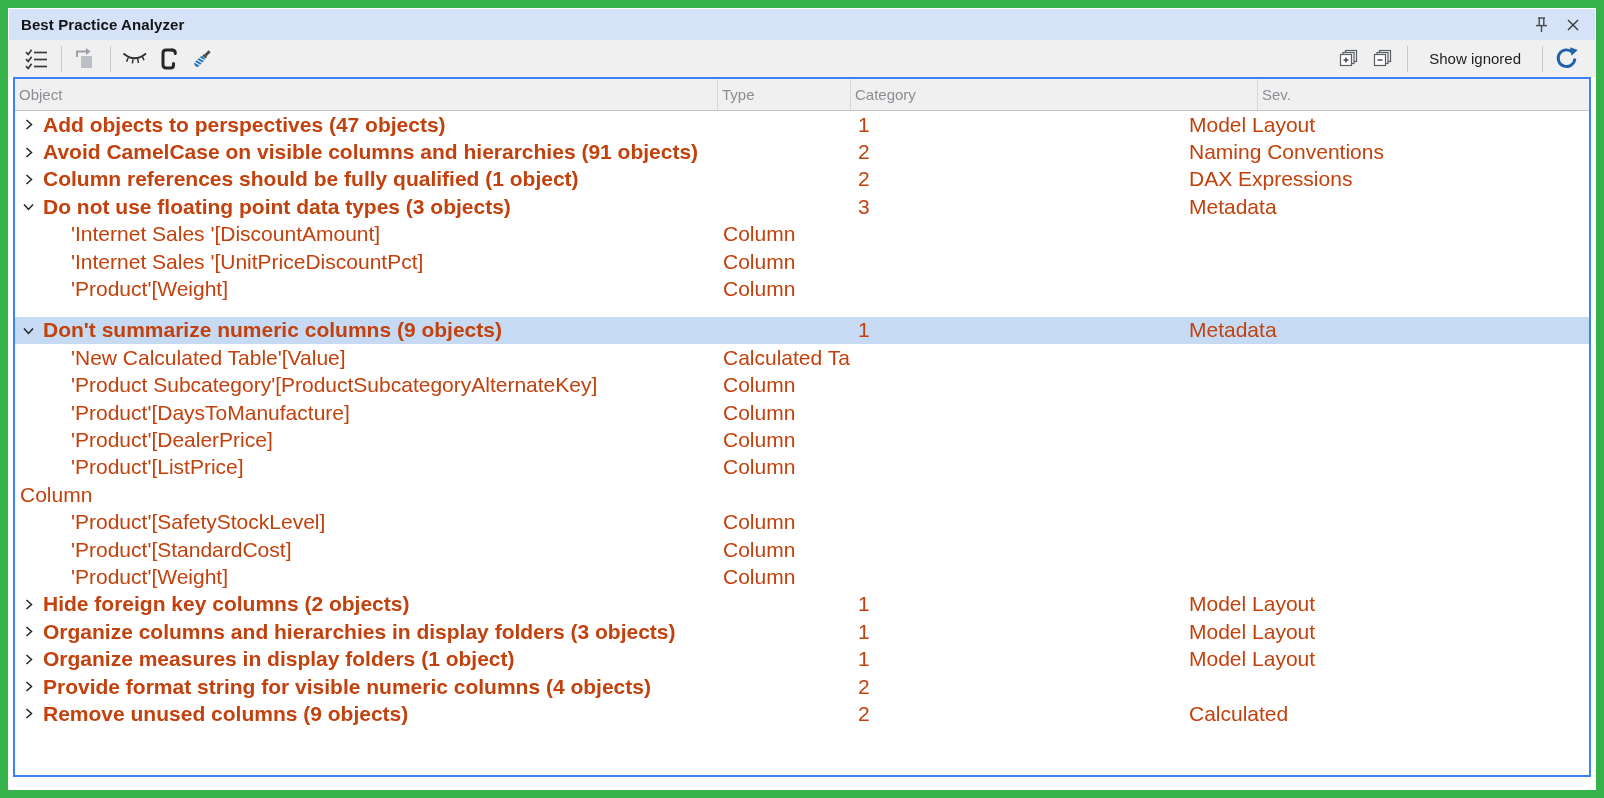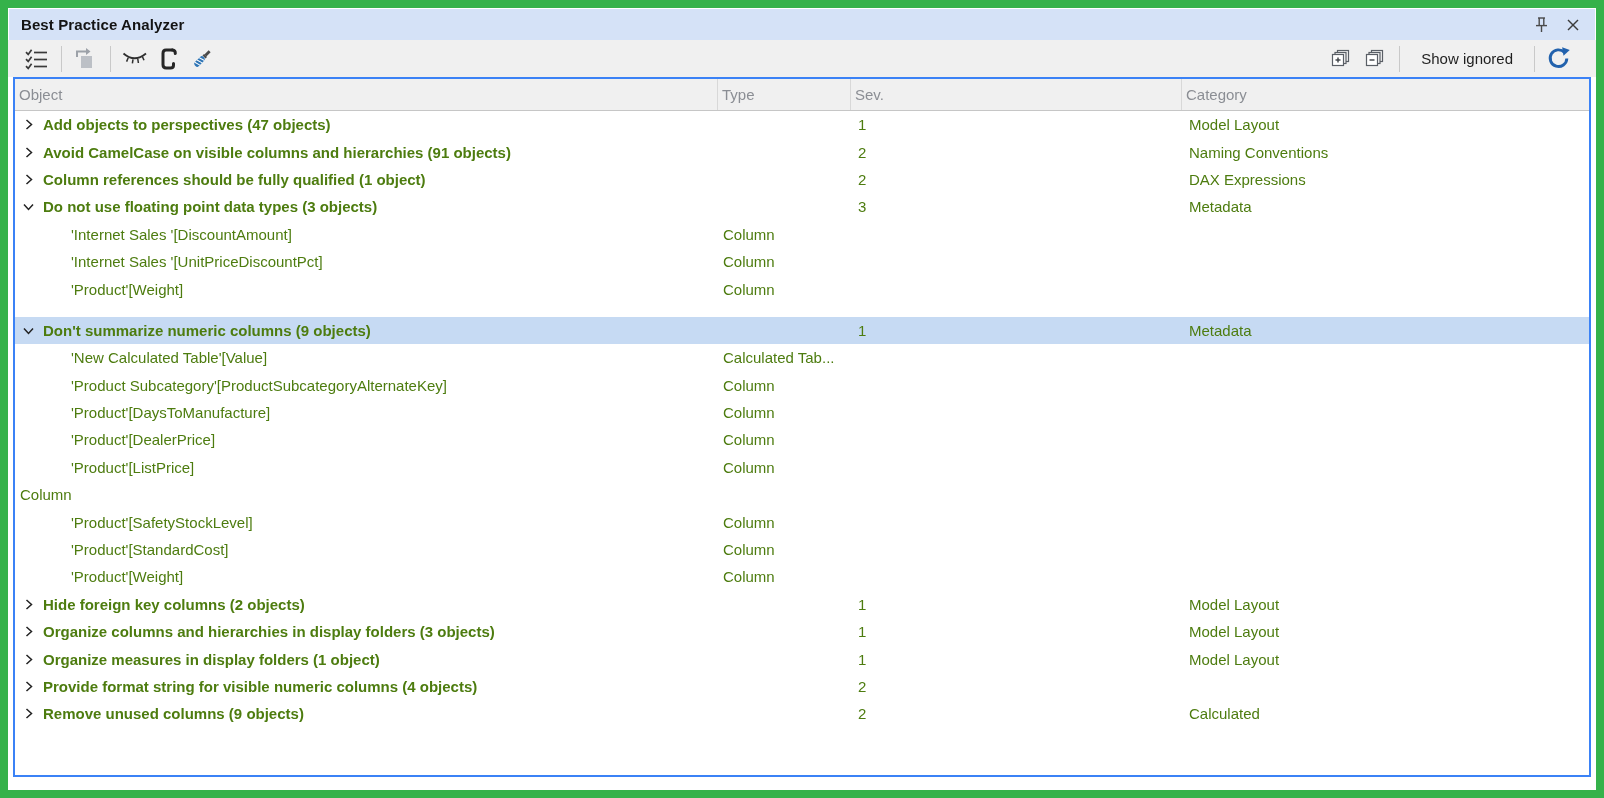--- a/index.html
+++ b/index.html
@@ -6,39 +6,39 @@
   body{width:1604px;height:798px;overflow:hidden;font-family:"Liberation Sans",sans-serif;}
   .window{box-sizing:border-box;width:1604px;height:798px;border:8px solid var(--frame,#35b24a);
           background:#ffffff;display:flex;flex-direction:column;}
   
   .titlebar{height:31px;flex:0 0 31px;background:var(--titlebar,#d5e2f7);display:flex;align-items:center;
             padding:0 10px 0 12px;margin:1px 1px 0 1px;}
   .title{font-weight:bold;font-size:15px;color:#141414;letter-spacing:0.1px;}
   .tb-spacer{flex:1;}
   .tb-btn{width:24px;height:24px;display:flex;align-items:center;justify-content:center;margin-left:8px;cursor:default;}
   
-  .toolbar{height:37px;flex:0 0 37px;background:#f0f0f0;display:flex;align-items:center;padding:0 20px 0 12px;}
+  .toolbar{height:37px;flex:0 0 37px;background:#f0f0f0;display:flex;align-items:center;padding:0 12px 0 12px;}
   .tool-btn{width:32px;height:30px;display:flex;align-items:center;justify-content:center;margin-right:2px;}
   .tool-sep{width:1px;height:26px;background:#c9c9c9;margin:0 7px;}
   .tool-right{margin-left:auto;display:flex;align-items:center;}
   .show-ignored{font-size:15px;color:#1f1f1f;padding:0 14px;height:30px;display:flex;align-items:center;}
   
   .list{flex:1;margin:0 5px 13px 5px;border:2px solid #3b82f6;background:#fff;
         display:flex;flex-direction:column;overflow:hidden;}
   .thead{height:31px;flex:0 0 31px;background:#f0f0f0;border-bottom:1px solid #c6c6c6;
          display:flex;color:#8b8e94;font-size:15px;}
   .th{display:flex;align-items:center;padding-left:4px;border-right:1px solid #d8d8d8;box-sizing:border-box;
       white-space:nowrap;overflow:hidden;}
   .th:last-child{border-right:none;}
   .w-obj{flex:0 0 703px;width:703px;}
   .w-type{flex:0 0 133px;width:133px;}
   .w-sev{flex:0 0 331px;width:331px;}
   .w-cat{flex:1;}
   .tbody{flex:1;overflow:hidden;}
-  .row{height:27.4px;display:flex;align-items:center;font-size:15px;color:#4d7c0f;white-space:nowrap;}
+  .row{height:27.4px;display:flex;align-items:center;font-size:21px;color:#c2410c;white-space:nowrap;}
   .row.selected{background:var(--selection,#c6daf3);margin-top:14px;}
   .cell{box-sizing:border-box;overflow:hidden;white-space:nowrap;}
   .c-obj{flex:0 0 703px;width:703px;display:flex;align-items:center;padding-left:6px;}
   .c-type{flex:0 0 133px;width:133px;padding-left:5px;}
   .c-sev{flex:0 0 331px;width:331px;padding-left:7px;}
   .c-cat{flex:1;padding-left:7px;}
   .chev{width:15px;flex:0 0 15px;margin-right:7px;display:flex;align-items:center;justify-content:center;}
   .row.rule .obj-label{font-weight:bold;}
   .row.child .c-obj{padding-left:56px;}
 </style>
@@ -158,22 +158,22 @@
           <polygon points="15.5,1.2 22.8,3.8 16.8,9.4" fill="var(--accent,#2262ad)"></polygon>
         </svg>
       </span>
     </span>
   </div>
 
   <div class="list">
     <div class="thead">
       <div class="th w-obj">Object</div>
       <div class="th w-type">Type</div>
+      <div class="th w-cat">Category</div>
       <div class="th w-sev">Sev.</div>
-      <div class="th w-cat">Category</div>
     </div>
     <div class="tbody">
         <div class="row rule">
           <div class="cell c-obj">
             <span class="chev">
               <svg width="13" height="13" viewBox="0 0 13 13">
                 <polyline points="4.5,2 9.5,6.5 4.5,11" fill="none" stroke="#222" stroke-width="1.5"></polyline>
               </svg>
             </span>
             <span class="obj-label">Add objects to perspectives (47 objects)</span>

